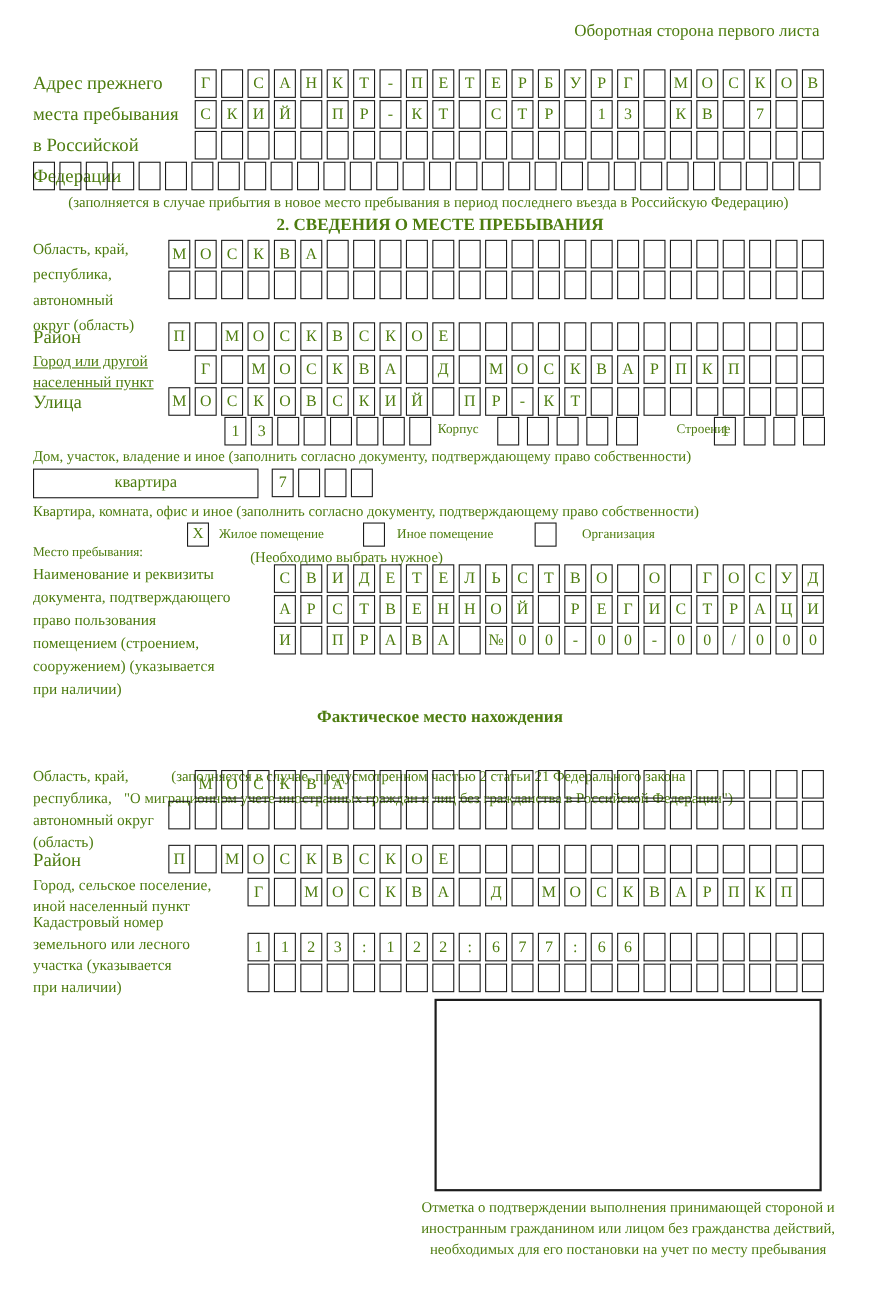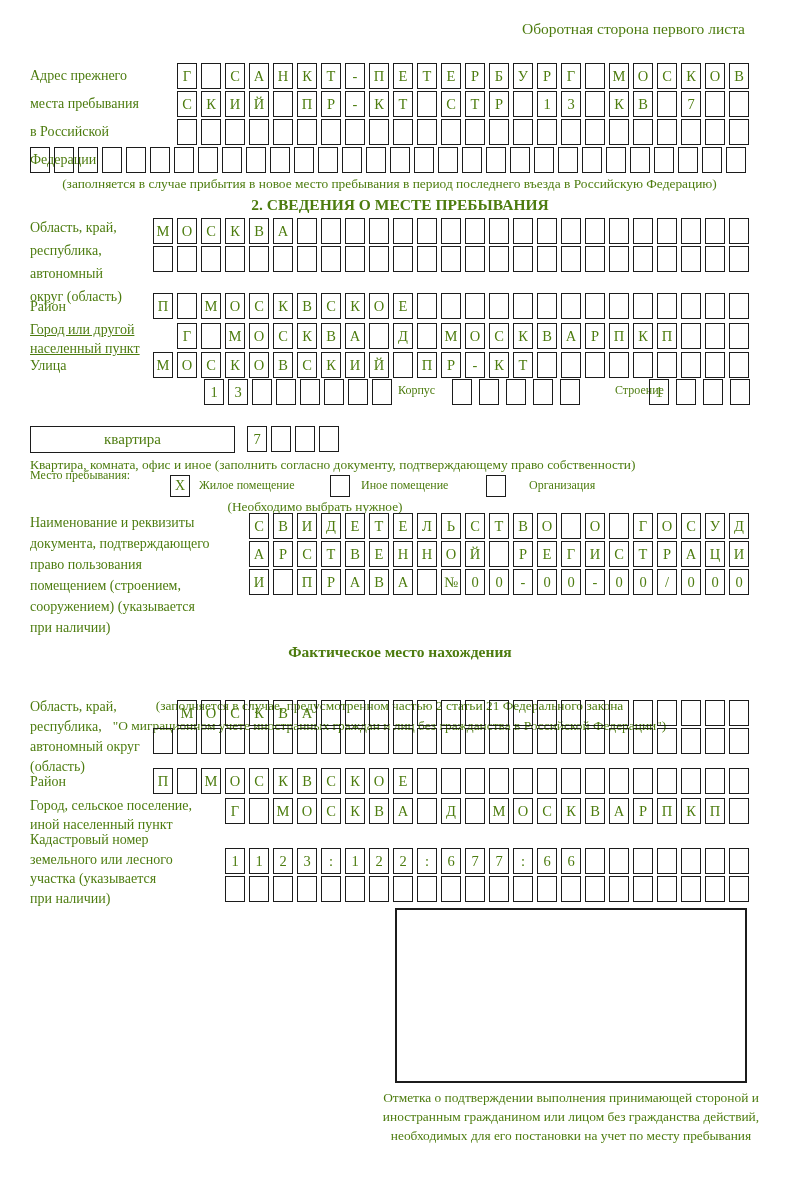--- a/index.html
+++ b/index.html
@@ -1,19 +1,19 @@
 <!DOCTYPE html>
 <html><head>
 <meta charset="utf-8">
 <style>
   html,body{margin:0;padding:0;background:#e8e8e8;}
   .page{position:relative;width:800px;height:1180px;background:#ffffff;
         font-family:"Liberation Serif","DejaVu Serif",serif;color:#4d7c0f;overflow:hidden;}
   .hdr-note{position:absolute;top:20px;right:55px;font-size:15.5px;}
-  .lbl{position:absolute;font-size:14px;line-height:28px;white-space:pre-line;}
+  .lbl{position:absolute;font-size:17px;line-height:28px;white-space:pre-line;}
   .lbl14{position:absolute;font-size:14px;line-height:23px;white-space:pre-line;}
   .boxrow{position:absolute;display:flex;gap:4px;}
   .g7{gap:7px;}
   .cbox{width:20px;height:26px;box-sizing:border-box;border:1.7px solid #1c1c1c;
         display:flex;align-items:center;justify-content:center;font-size:14.5px;flex:0 0 auto;}
   .widebox{position:absolute;height:26px;box-sizing:border-box;border:1.7px solid #1c1c1c;
         display:flex;align-items:center;justify-content:center;font-size:15px;}
   .caption{position:absolute;font-size:13.4px;}
   .center{text-align:center;}
   .sec-title{position:absolute;left:0;width:100%;text-align:center;font-weight:bold;font-size:15.5px;}
@@ -313,33 +313,34 @@
       <div class="cbox"></div>
       <div class="cbox"></div>
     </div>
   <div class="opt-lbl" style="left:615px;top:383px;">Строение</div>
   <div class="boxrow g7" style="left:649px;top:379px;">
       <div class="cbox">1</div>
       <div class="cbox"></div>
       <div class="cbox"></div>
       <div class="cbox"></div>
     </div>
+  <div class="caption" style="left:30px;top:407px;">Дом, участок, владение и иное (заполнить согласно документу, подтверждающему право собственности)</div>
 
   <div class="widebox" style="left:30px;top:426px;width:205px;height:27px;">
     <span>квартира</span>
   </div>
   <div class="boxrow" style="left:247px;top:426px;">
       <div class="cbox">7</div>
       <div class="cbox"></div>
       <div class="cbox"></div>
       <div class="cbox"></div>
     </div>
   <div class="caption" style="left:30px;top:457px;">Квартира, комната, офис и иное (заполнить согласно документу, подтверждающему право собственности)</div>
 
-  <div class="opt-lbl" style="left:30px;top:468px;text-align:center;">Место пребывания:</div>
+  <div class="opt-lbl" style="left:30px;top:494px;text-align:center;">Место пребывания:</div>
   <div class="checkbox" style="left:170px;top:475px;">X</div>
   <div class="opt-lbl" style="left:199px;top:478px;">Жилое помещение</div>
   <div class="checkbox" style="left:330px;top:475px;"></div>
   <div class="opt-lbl" style="left:361px;top:478px;">Иное помещение</div>
   <div class="checkbox" style="left:486px;top:475px;"></div>
   <div class="opt-lbl" style="left:529px;top:478px;">Организация</div>
   <div class="caption center" style="left:200px;top:499px;width:230px;">(Необходимо выбрать нужное)</div>
 
   <div class="lbl14" style="left:30px;top:512px;line-height:21px;">Наименование и реквизиты
 документа, подтверждающего

